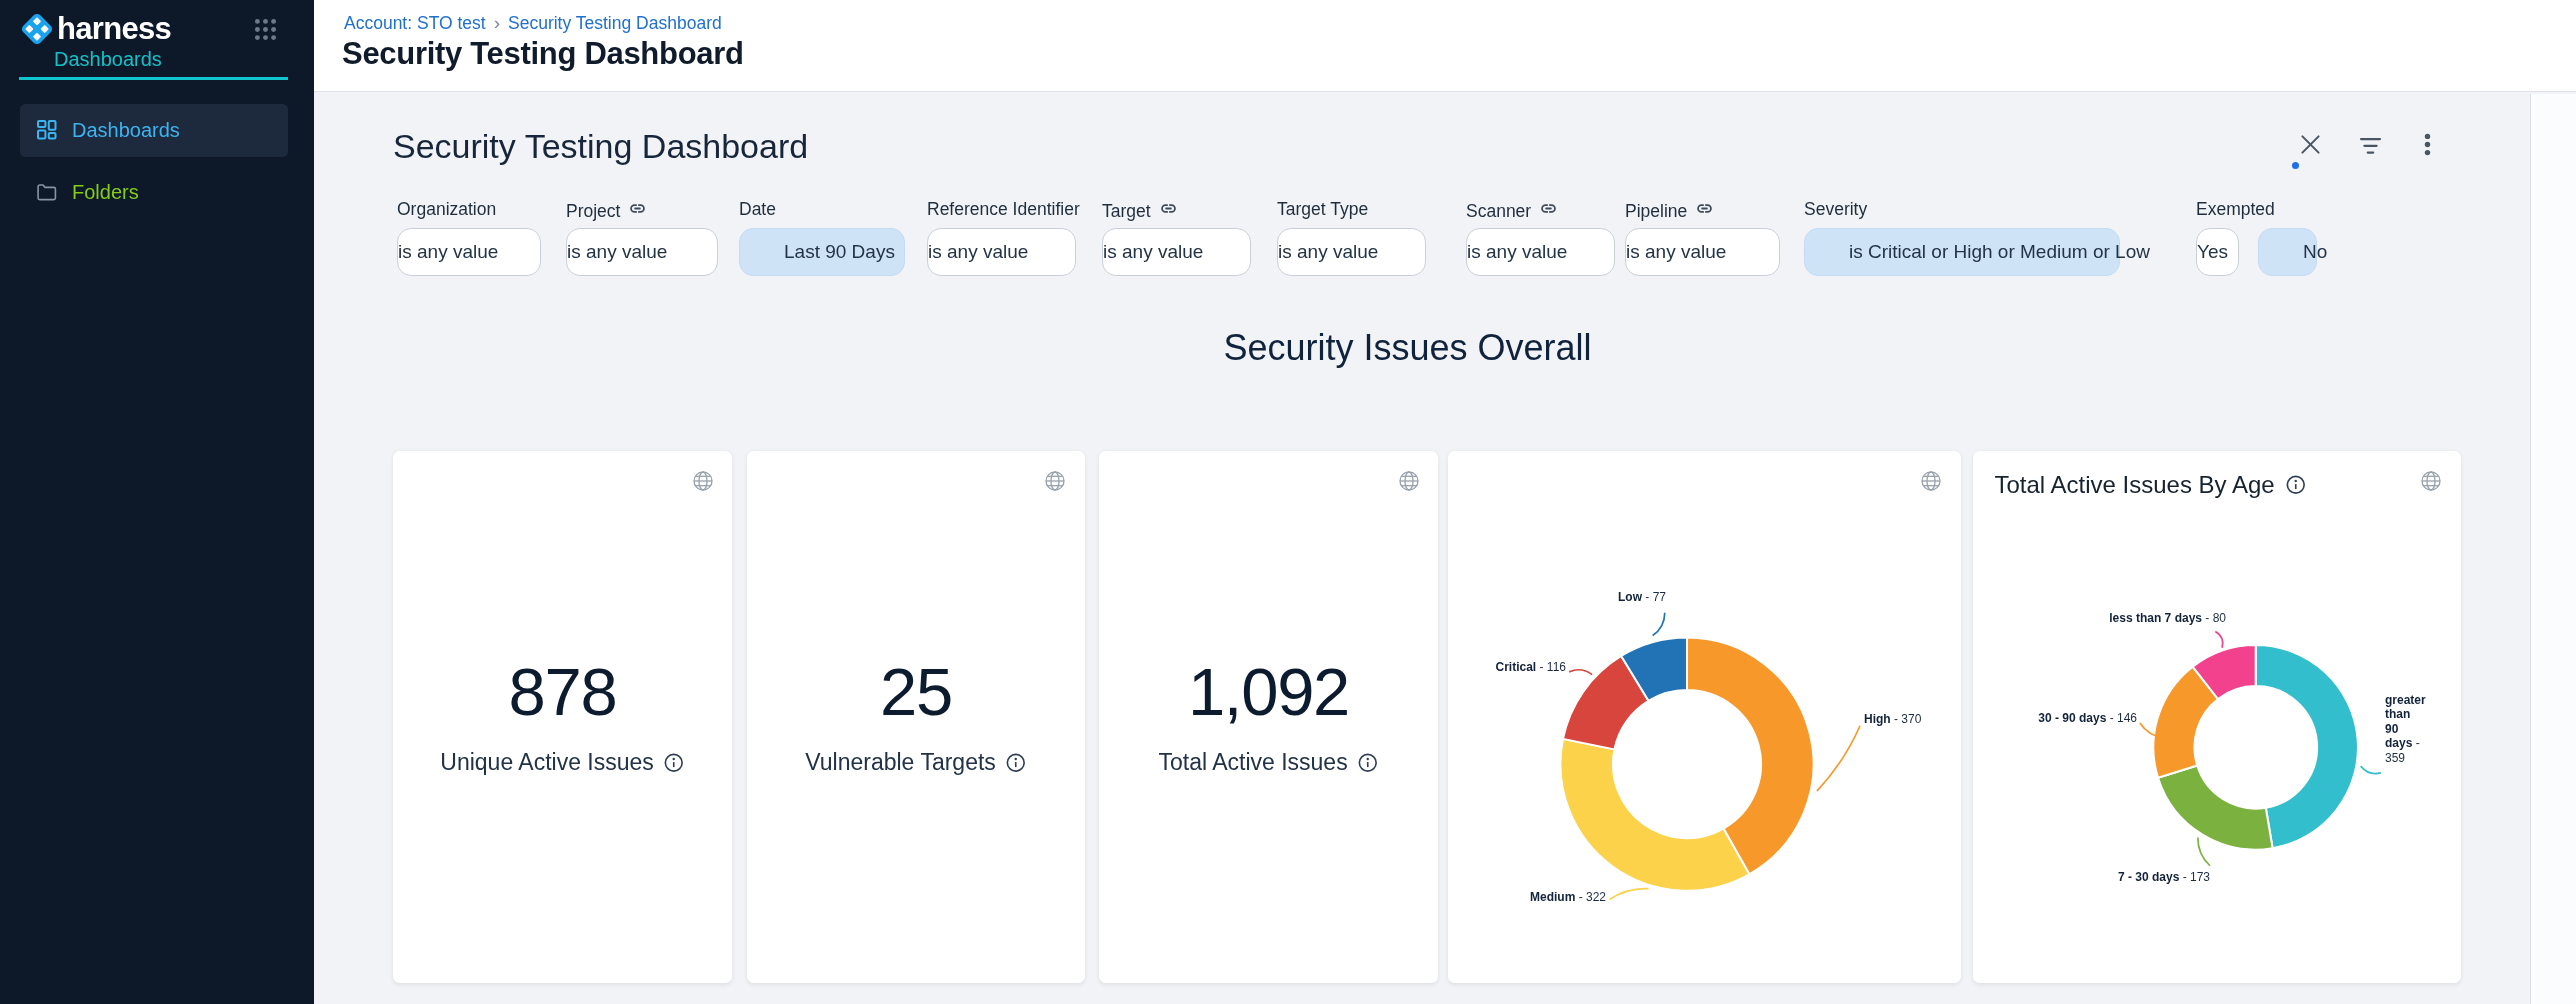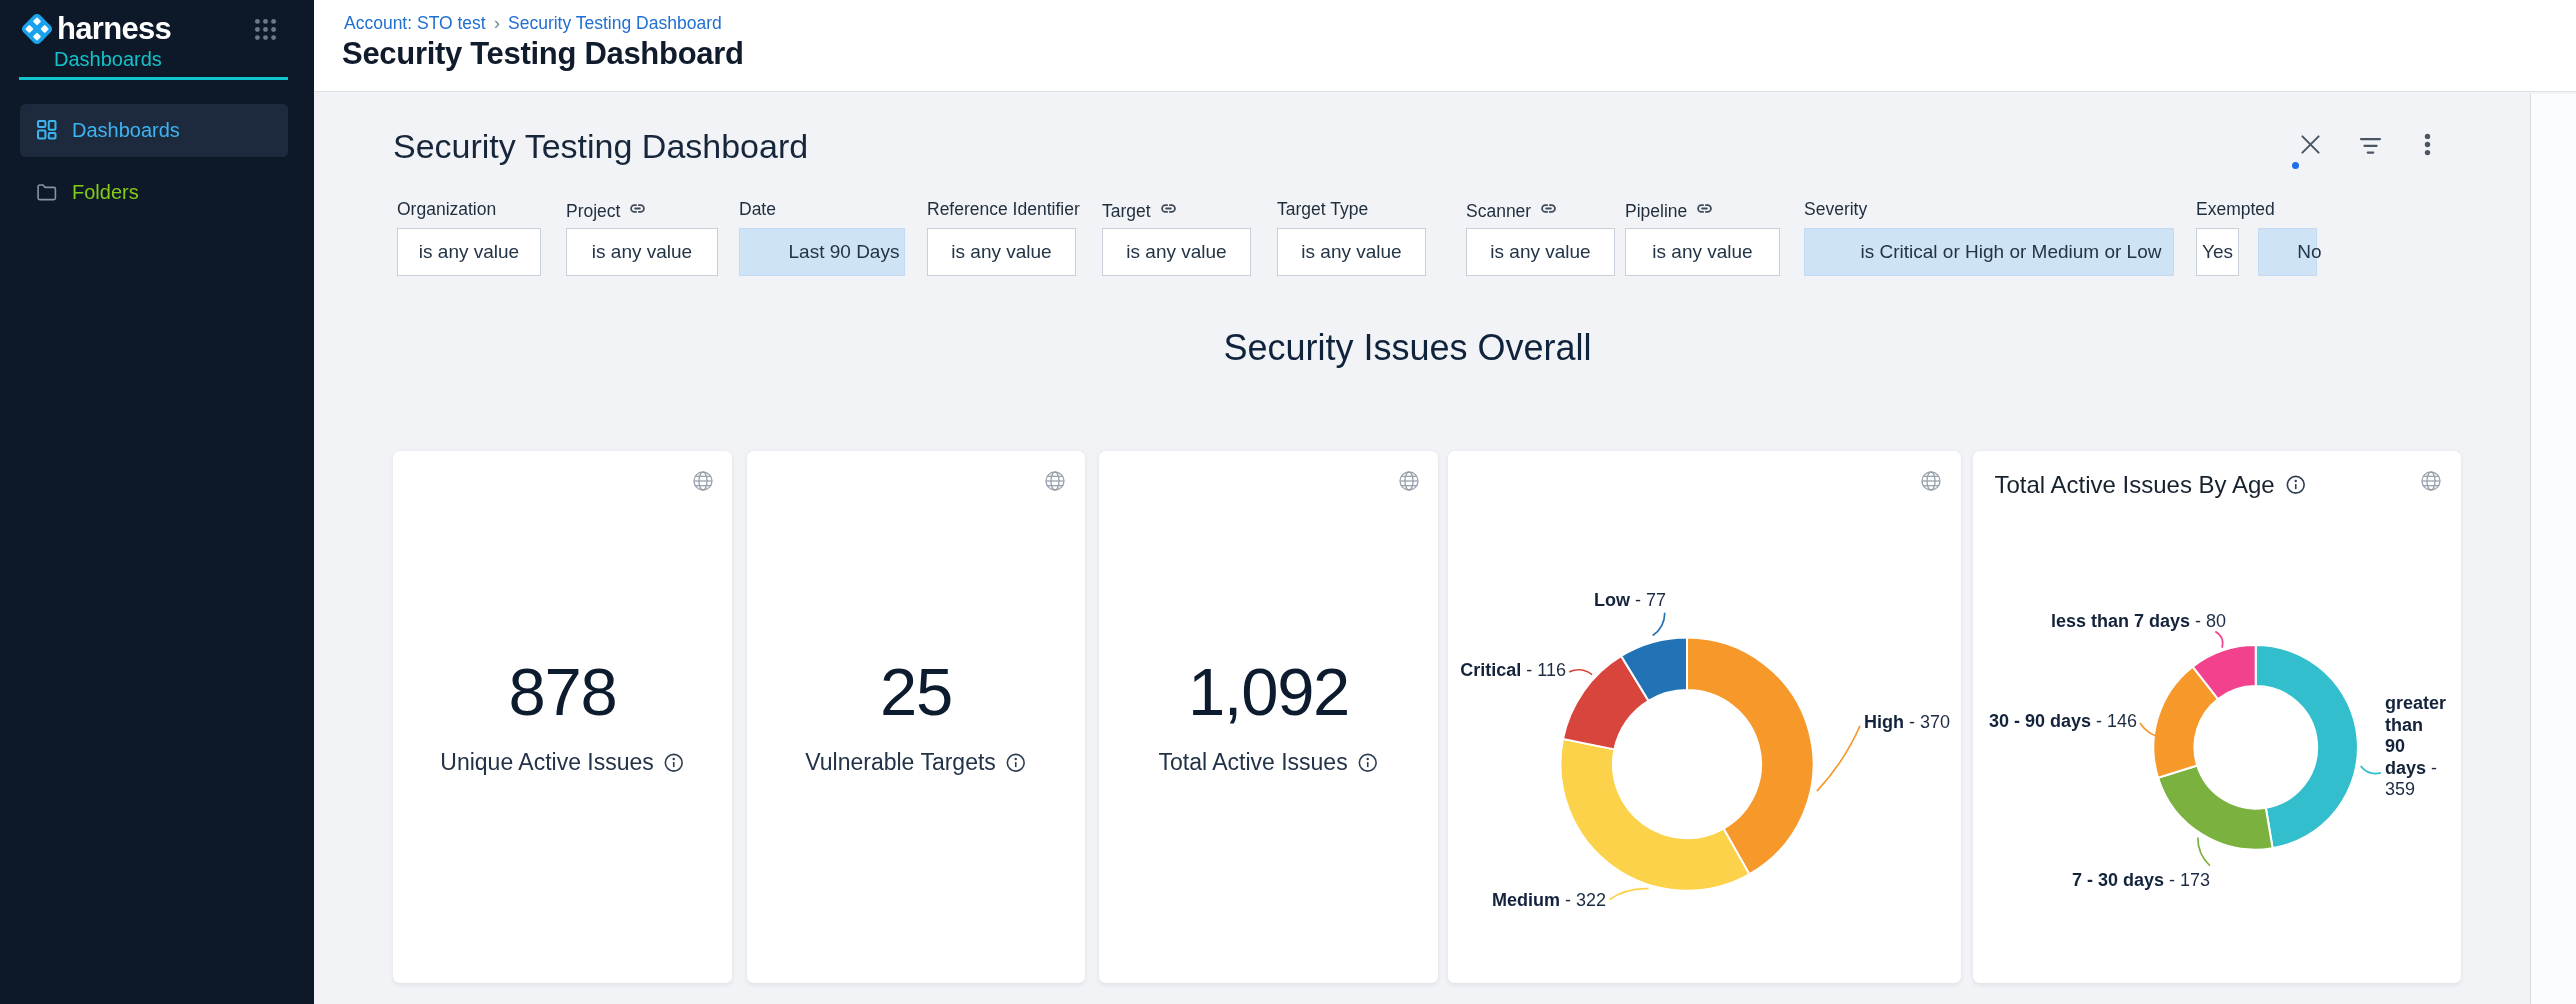--- a/index.html
+++ b/index.html
@@ -25,32 +25,32 @@
   .page-title{position:absolute;left:28px;top:36px;font-size:31px;font-weight:700;color:#101B2B;letter-spacing:-0.3px;}
   
   #content{position:absolute;left:314px;top:94px;right:0;bottom:0;background:#F1F3F6;}
   #gutter{position:absolute;left:2530px;top:94px;width:46px;height:911px;background:#FBFCFD;border-left:1.3px solid #D9DEE4;}
   .panel-title{position:absolute;left:393px;top:127px;font-size:34px;color:#17263A;}
   .tool-icon{position:absolute;top:131px;width:27px;height:27px;cursor:pointer;}
   .section-title{position:absolute;left:337px;width:2141px;top:327px;text-align:center;font-size:36px;color:#10233D;}
   .cursor-dot{position:absolute;left:2292px;top:162px;width:7.4px;height:7.4px;border-radius:50%;background:#1E6FE8;}
   
   .flabel{position:absolute;top:199px;font-size:17.5px;color:#1F2D3D;white-space:nowrap;display:flex;align-items:center;gap:8px;}
-  .fchip{position:absolute;top:228px;height:48px;border-radius:0;border:1.3px solid #C9D0D9;background:#FFF;
-         font-size:19px;color:#243447;display:flex;align-items:center;justify-content:center;cursor:pointer;white-space:nowrap;}
+  .fchip{position:absolute;top:228px;height:48px;border-radius:14px;border:1.3px solid #C9D0D9;background:#FFF;
+         font-size:19px;color:#243447;display:flex;align-items:center;cursor:pointer;white-space:nowrap;}
   .fchip.hl{background:#CEE3F6;border-color:#C3DCF4;padding-left:44px;}
   
   .card{position:absolute;top:451px;height:532px;background:#FFF;border-radius:6.7px;box-shadow:0 1.3px 4px rgba(30,45,70,.09);}
   .globe{position:absolute;top:17.5px;cursor:pointer;}
   .tile-center{position:absolute;inset:0;display:flex;flex-direction:column;align-items:center;justify-content:center;}
   .num{font-size:67px;color:#0D1B2E;letter-spacing:-1.3px;line-height:1;}
   .tlabel{font-size:23px;color:#223247;margin-top:24px;display:flex;align-items:center;gap:9.4px;}
   .ctitle{position:absolute;left:21.5px;top:20px;font-size:24px;font-weight:500;color:#17222F;display:flex;align-items:center;gap:10.8px;white-space:nowrap;}
   .dsvg{position:absolute;left:0;top:0;}
-  .dlabel{position:absolute;font-size:18px;color:#1D2C42;white-space:nowrap;line-height:1.2;}
+  .dlabel{position:absolute;font-size:12px;color:#1D2C42;white-space:nowrap;line-height:1.2;}
   .dlabel b{color:#13233B;font-weight:700;}
   .dlabel.right{transform:translateX(-100%);text-align:right;}
   .dlabel.wrap{white-space:normal;}
 </style>
 </head>
 <body>
 
 <div id="root">
 
   <aside id="sidebar">
@@ -215,21 +215,21 @@
               <line x1="10.5" y1="14" x2="17.5" y2="14"></line>
             </g>
           </svg></span>
       </div>
       <div class="fchip" style="left: 1625px; width: 155px;">
         <span>is any value</span>
       </div>
       <div class="flabel" style="left: 1804px;">
         <span>Severity</span>
       </div>
-      <div class="fchip hl" style="left: 1804px; width: 370px;">
+      <div class="fchip hl" style="left: 1804px; width: 316px;">
         <span>is Critical or High or Medium or Low</span>
       </div>
     </div>
 
   <div class="flabel" style="left:2196px;">
     <span>Exempted</span>
   </div>
   <div class="fchip" style="left:2196px;width:43px;">
     <span>Yes</span>
   </div>

